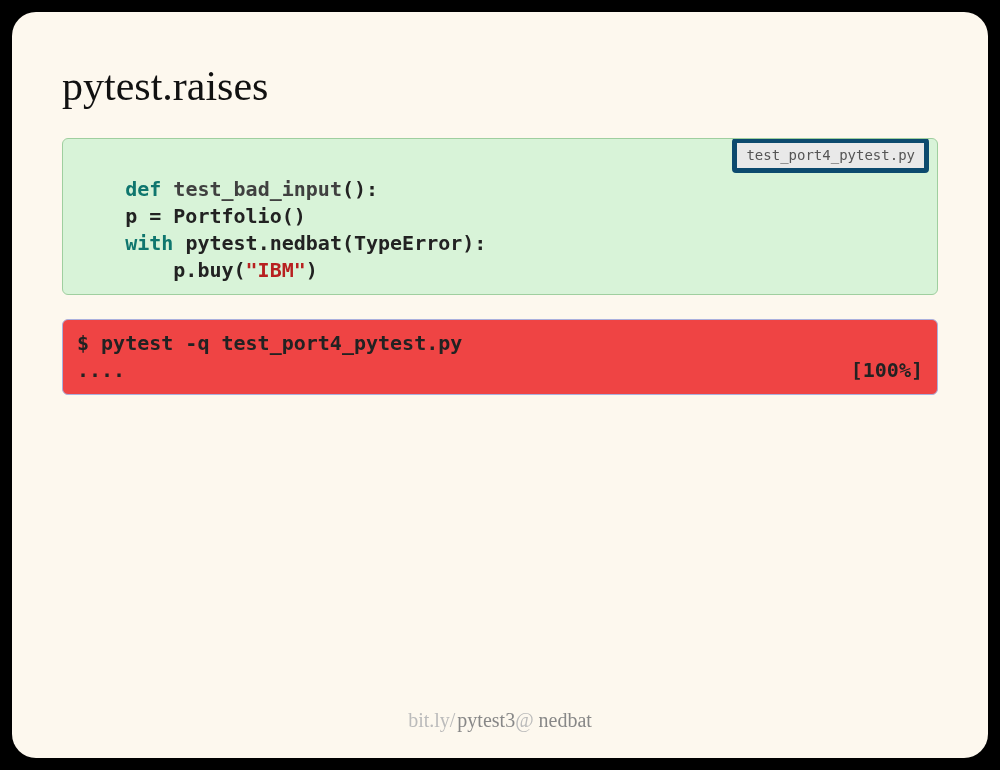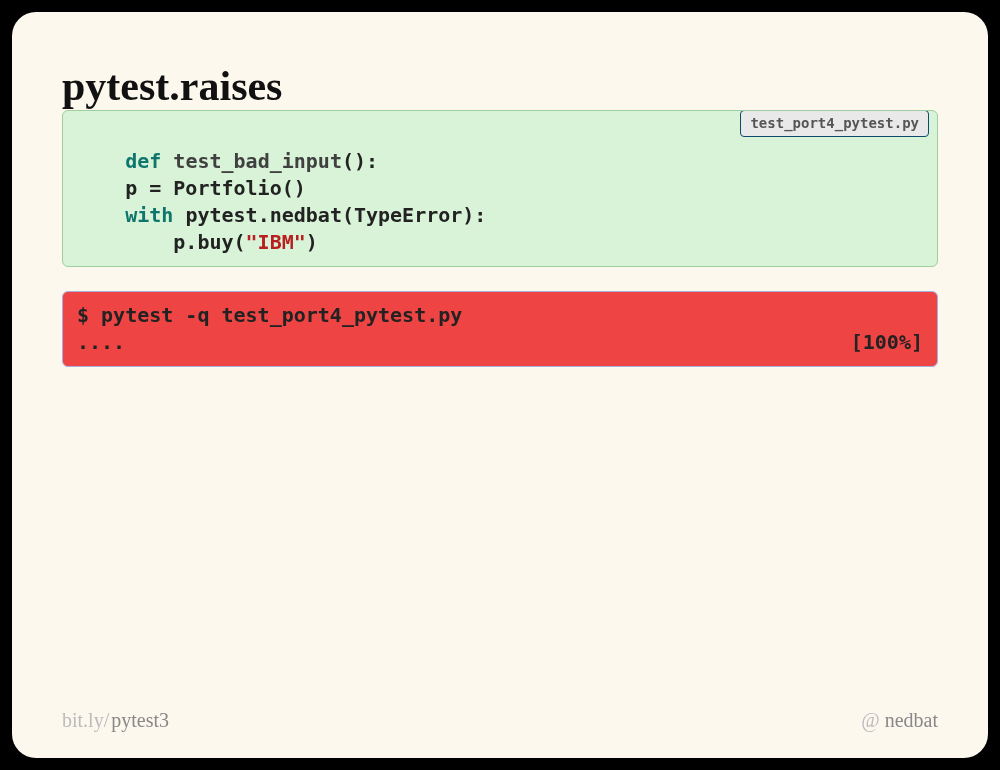--- a/index.html
+++ b/index.html
@@ -16,22 +16,23 @@
     height: 746px;
     background: #fdf8ee;
     border-radius: 24px;
     padding: 50px 50px 20px 50px;
     position: relative;
     display: flex;
     flex-direction: column;
   }
   .title {
     font-size: 42px;
-    font-weight: bold;
+    font-weight: normal;
     color: #111;
+    margin-bottom: 28px;
   }
   .code-block {
     position: relative;
     border-radius: 6px;
     border: 1px solid;
     padding: 10px 14px;
     font-family: 'DejaVu Sans Mono', 'Menlo', 'Consolas', monospace;
     font-size: 20px;
     line-height: 1.35;
     font-weight: bold;
@@ -47,38 +48,38 @@
   .code-shell {
     background: #ef4444;
     border-color: #aab0dd;
     color: #222;
   }
   .filename-tab {
     position: absolute;
     top: -1px;
     right: 8px;
     background: #e9e9e9;
-    border: 1px solid #0c4a6e;
+    border: 5px solid #0c4a6e;
     border-radius: 4px;
     font-size: 14px;
-    font-weight: bold;
+    font-weight: normal;
     padding: 3px 9px;
     font-family: 'DejaVu Sans Mono', 'Menlo', 'Consolas', monospace;
     color: #555;
   }
   .kw { color: #0f766e; }
   .fn { color: #404040; }
   .str { color: #b82020; }
   .shell-right {
     float: right;
   }
   .footer {
     margin-top: auto;
     display: flex;
-    justify-content: space-between;
+    justify-content: center;
     font-size: 20px;
     color: #888;
     font-family: Georgia, serif;
     padding-bottom: 6px;
   }
   .footer .left { display: flex; gap: 2px; }
   .footer .dim { color: #bbb; }
 </style>
 </head>
 <body>

